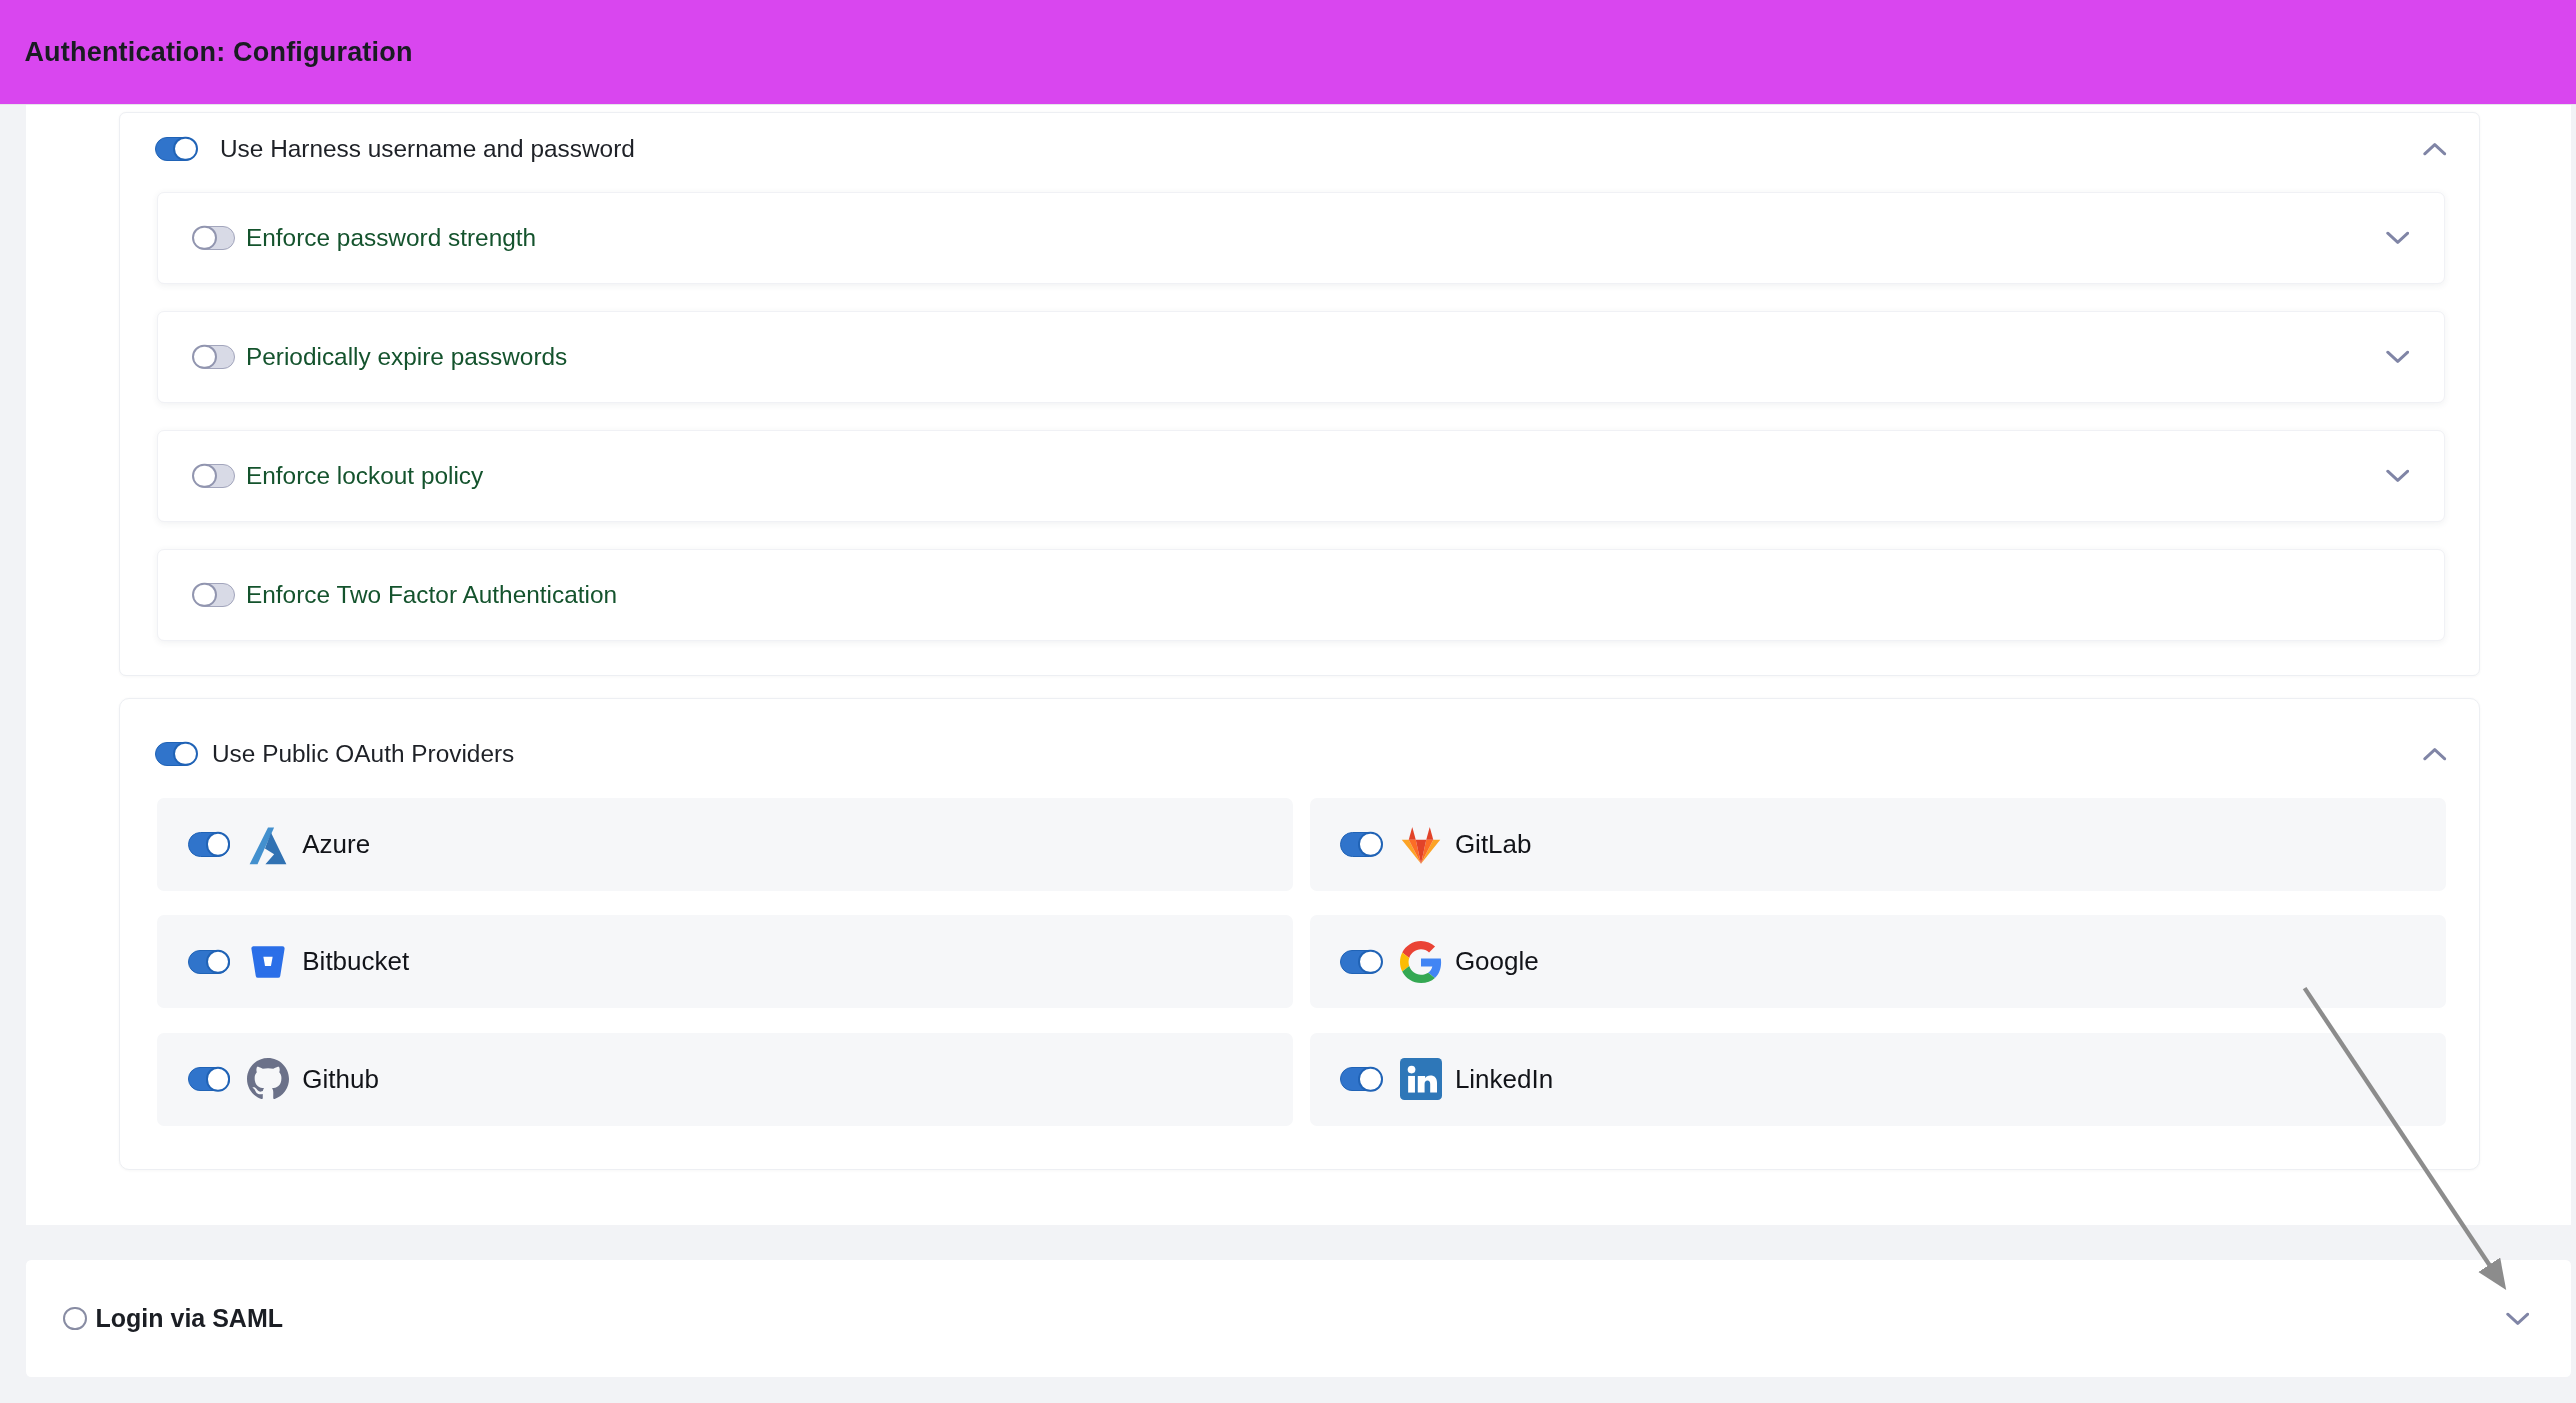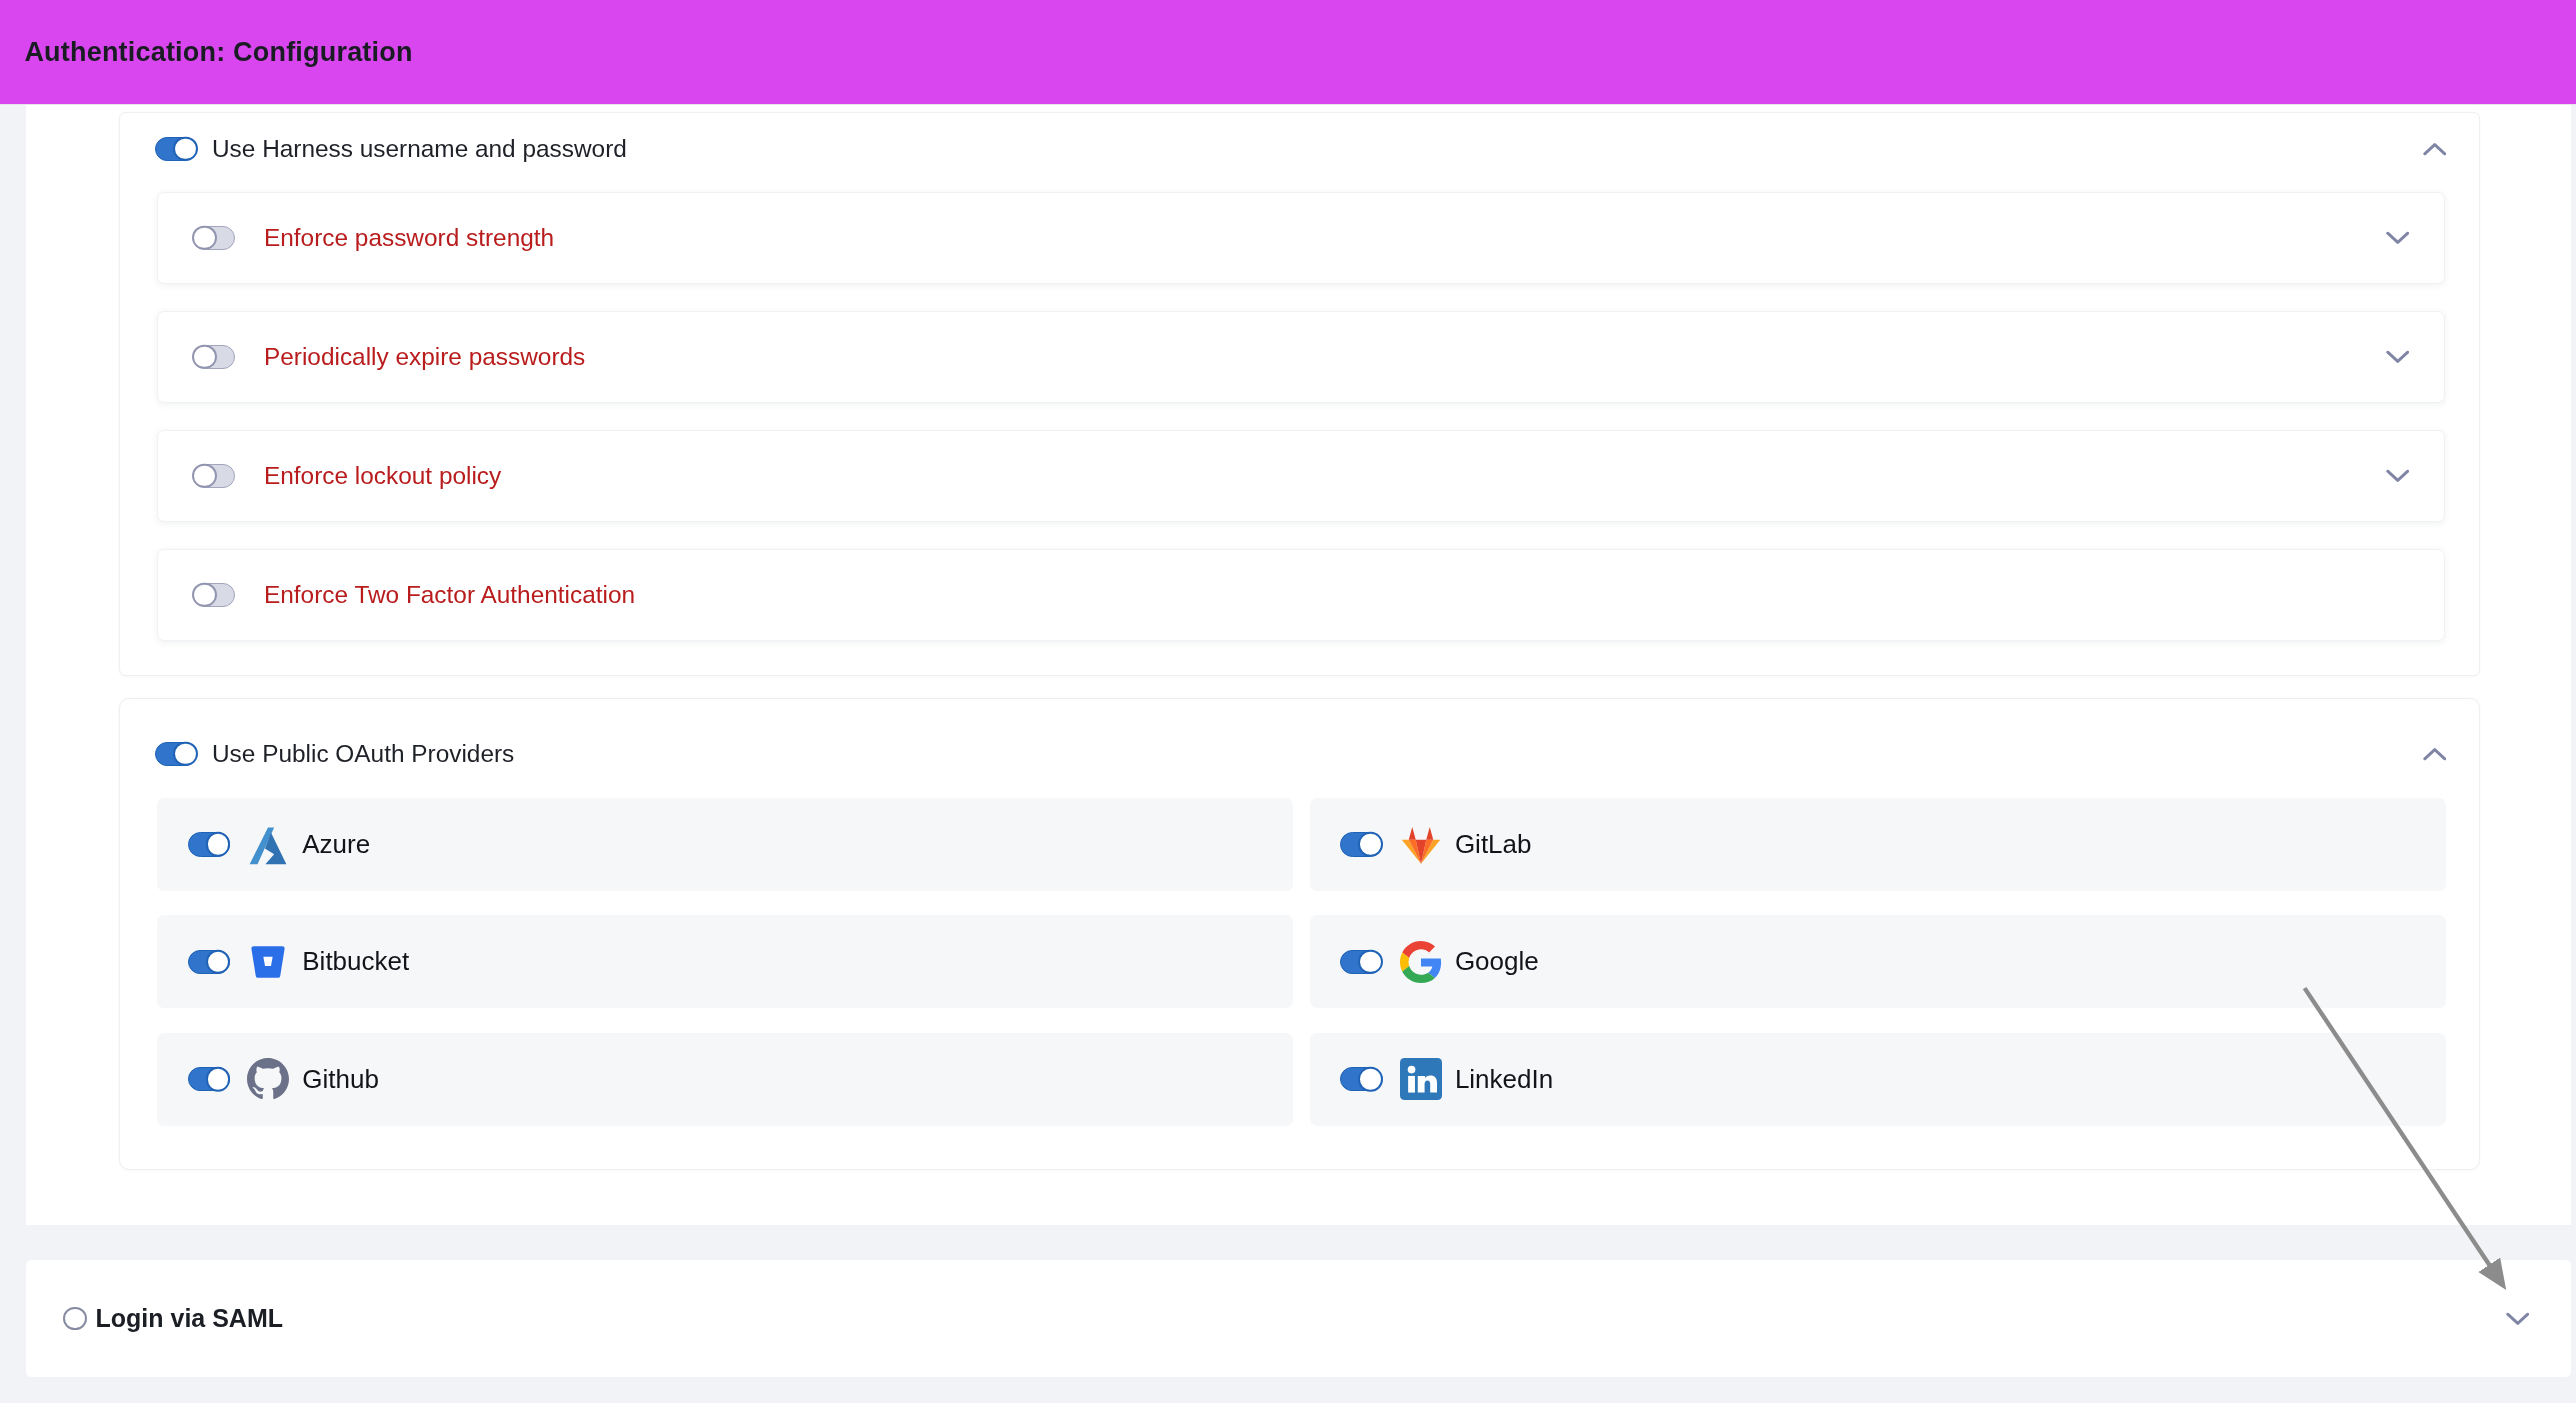--- a/index.html
+++ b/index.html
@@ -24,21 +24,21 @@
 
   .card {
     position:absolute; left:93px; width:2361px;
     background:#ffffff; border:0.9px solid #edeff3; border-radius:7px;
     box-shadow:0 0.9px 2.6px rgba(40,41,61,.04);
   }
   .card1 { top:7px;   height:564px; }
   .card2 { top:593px; height:472px;border-radius:10px; }
 
   .card-head { display:flex; align-items:center; padding:0 33px 0 35px; }
-  .card1 .card-head { padding-top:22px; }
+  .card1 .card-head { padding-top:22px;gap:8px; }
   .card2 .card-head { padding-top:41px; }
   .card-head .lbl { margin-left:15px; font-size:24.4px; color:#1e2127; }
 
   
   .tgl { position:relative; width:42px; height:24.4px; border-radius:13px; flex:0 0 auto; cursor:pointer; }
   .tgl .knob { position:absolute; top:50%; transform:translateY(-50%);
                width:24.4px; height:24.4px; border-radius:50%; background:#fff; }
   .tgl.on  { background:#3074cb; border:1.7px solid #2063b6; }
   .tgl.on .knob  { right:-1.7px; border:2.2px solid #2063b6; }
   .tgl.off { background:#d8dae6; border:1.7px solid #a2a5bc; }
@@ -51,21 +51,21 @@
   .chev.up svg { transform:rotate(180deg); }
 
   
   .subrows { margin:29px 35px 0 37px; }
   .subrow {
     width:2288px; height:92px; margin-bottom:27px;
     background:#ffffff; border:0.9px solid #f0f1f5; border-radius:7px;
     box-shadow:0 1.7px 6.1px rgba(60,64,80,.07);
     display:flex; align-items:center; padding:0 35px;
   }
-  .subrow .lbl { margin-left:29px; font-size:24.4px; color:#b91c1c; }
+  .subrow .lbl { margin-left:11px; font-size:24.4px; color:#14532d; }
 
   
   .grid {
     margin:30px 35px 0 37px;
     display:grid; grid-template-columns:1136px 1136px; column-gap:16.6px; row-gap:24.4px;
   }
   .tile {
     height:93px; border-radius:7px; background:#f6f7f9;
     display:flex; align-items:center; padding:0 26px 0 30.5px;
   }

